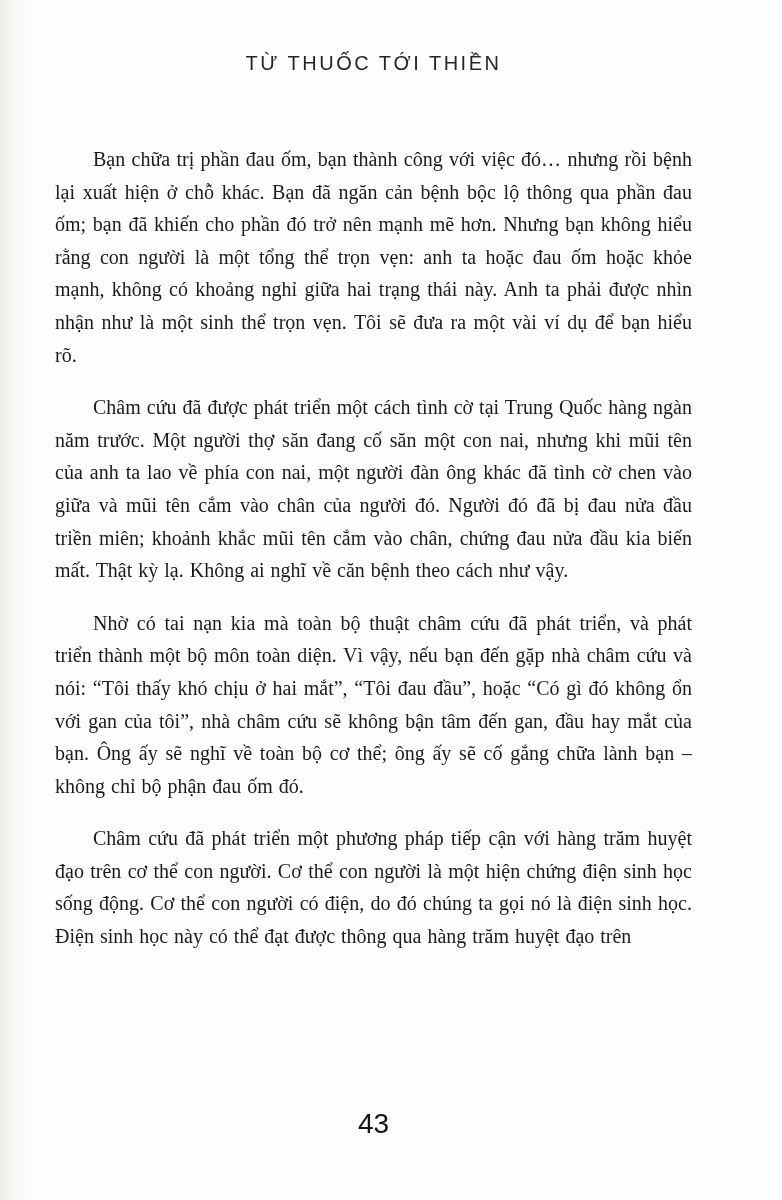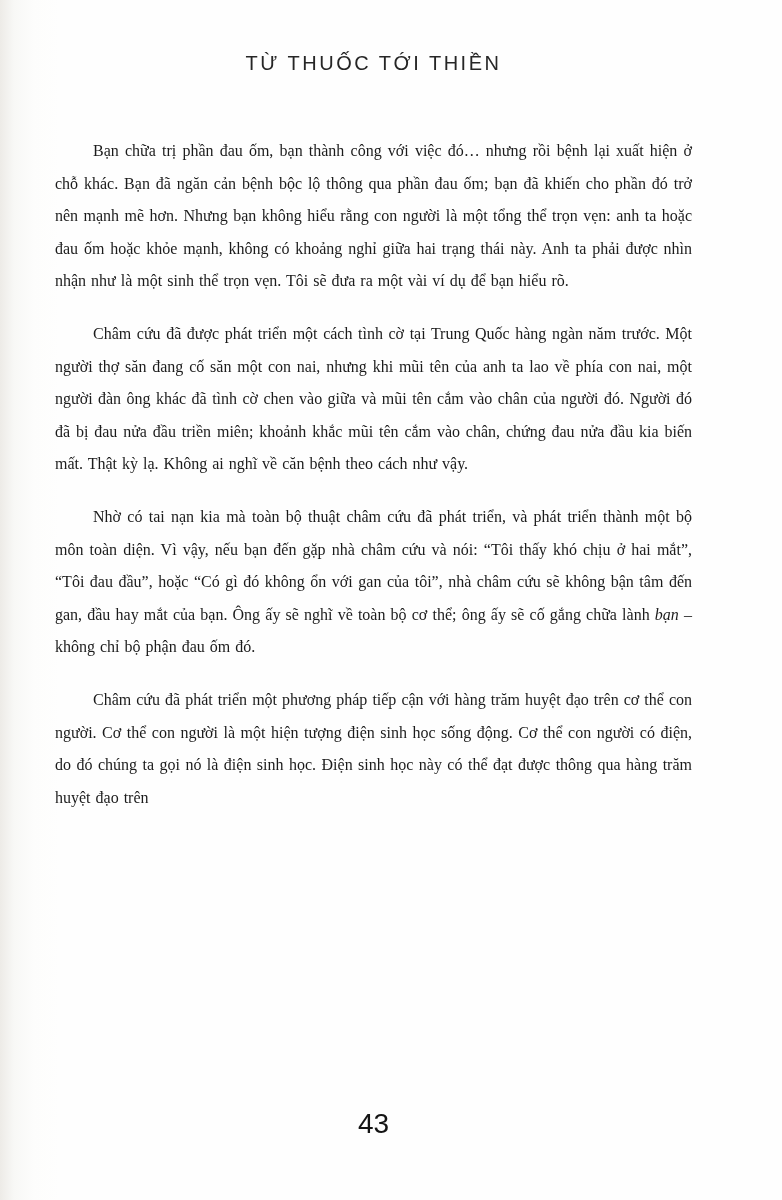--- a/index.html
+++ b/index.html
@@ -28,30 +28,29 @@
     color: #262626;
     white-space: nowrap;
   }
   .body-text {
     position: absolute;
     top: 131px;
     left: 55px;
     width: 637px;
   }
   .body-text p {
-    margin: 4px 0 20px 0;
-    font-size: 16px;
+    margin: 12px 0 20px 0;
+    font-size: 20px;
     line-height: 32.6px;
     text-align: justify;
     text-indent: 38px;
     color: #1b1b1b;
     word-spacing: 1px;
   }
   .seg-italic {
-    font-style: italic;
   }
   .page-number {
     position: absolute;
     top: 1108px;
     left: 55px;
     width: 637px;
     text-align: center;
     font-family: "Liberation Sans", "DejaVu Sans", sans-serif;
     font-size: 28px;
     color: #141414;
@@ -60,17 +59,17 @@
 </head>
 <body>
 
 <div class="page">
   <div class="running-header">TỪ THUỐC TỚI THIỀN</div>
 
   <div class="body-text" id="body-text">
       <p><span class="seg-normal">Bạn chữa trị phần đau ốm, bạn thành công với việc đó… nhưng rồi bệnh lại xuất hiện ở chỗ khác. Bạn đã ngăn cản bệnh bộc lộ thông qua phần đau ốm; bạn đã khiến cho phần đó trở nên mạnh mẽ hơn. Nhưng bạn không hiểu rằng con người là một tổng thể trọn vẹn: anh ta hoặc đau ốm hoặc khỏe mạnh, không có khoảng nghỉ giữa hai trạng thái này. Anh ta phải được nhìn nhận như là một sinh thể trọn vẹn. Tôi sẽ đưa ra một vài ví dụ để bạn hiểu rõ.</span></p>
       <p><span class="seg-normal">Châm cứu đã được phát triển một cách tình cờ tại Trung Quốc hàng ngàn năm trước. Một người thợ săn đang cố săn một con nai, nhưng khi mũi tên của anh ta lao về phía con nai, một người đàn ông khác đã tình cờ chen vào giữa và mũi tên cắm vào chân của người đó. Người đó đã bị đau nửa đầu triền miên; khoảnh khắc mũi tên cắm vào chân, chứng đau nửa đầu kia biến mất. Thật kỳ lạ. Không ai nghĩ về căn bệnh theo cách như vậy.</span></p>
       <p><span class="seg-normal">Nhờ có tai nạn kia mà toàn bộ thuật châm cứu đã phát triển, và phát triển thành một bộ môn toàn diện. Vì vậy, nếu bạn đến gặp nhà châm cứu và nói: “Tôi thấy khó chịu ở hai mắt”, “Tôi đau đầu”, hoặc “Có gì đó không ổn với gan của tôi”, nhà châm cứu sẽ không bận tâm đến gan, đầu hay mắt của bạn. Ông ấy sẽ nghĩ về toàn bộ cơ thể; ông ấy sẽ cố gắng chữa lành </span><span class="seg-italic">bạn</span><span class="seg-normal"> – không chỉ bộ phận đau ốm đó.</span></p>
-      <p><span class="seg-normal">Châm cứu đã phát triển một phương pháp tiếp cận với hàng trăm huyệt đạo trên cơ thể con người. Cơ thể con người là một hiện tượng điện sinh học sống động. Cơ thể con người có điện, do đó chúng ta gọi nó là điện sinh học. Điện sinh học này có thể đạt được thông qua hàng trăm huyệt đạo trên</span></p>
+      <p><span class="seg-normal">Châm cứu đã phát triển một phương pháp tiếp cận với hàng trăm huyệt đạo trên cơ thể con người. Cơ thể con người là một hiện chứng điện sinh học sống động. Cơ thể con người có điện, do đó chúng ta gọi nó là điện sinh học. Điện sinh học này có thể đạt được thông qua hàng trăm huyệt đạo trên</span></p>
     </div>
 
   <div class="page-number">43</div>
 </div>
 
 </body></html>

